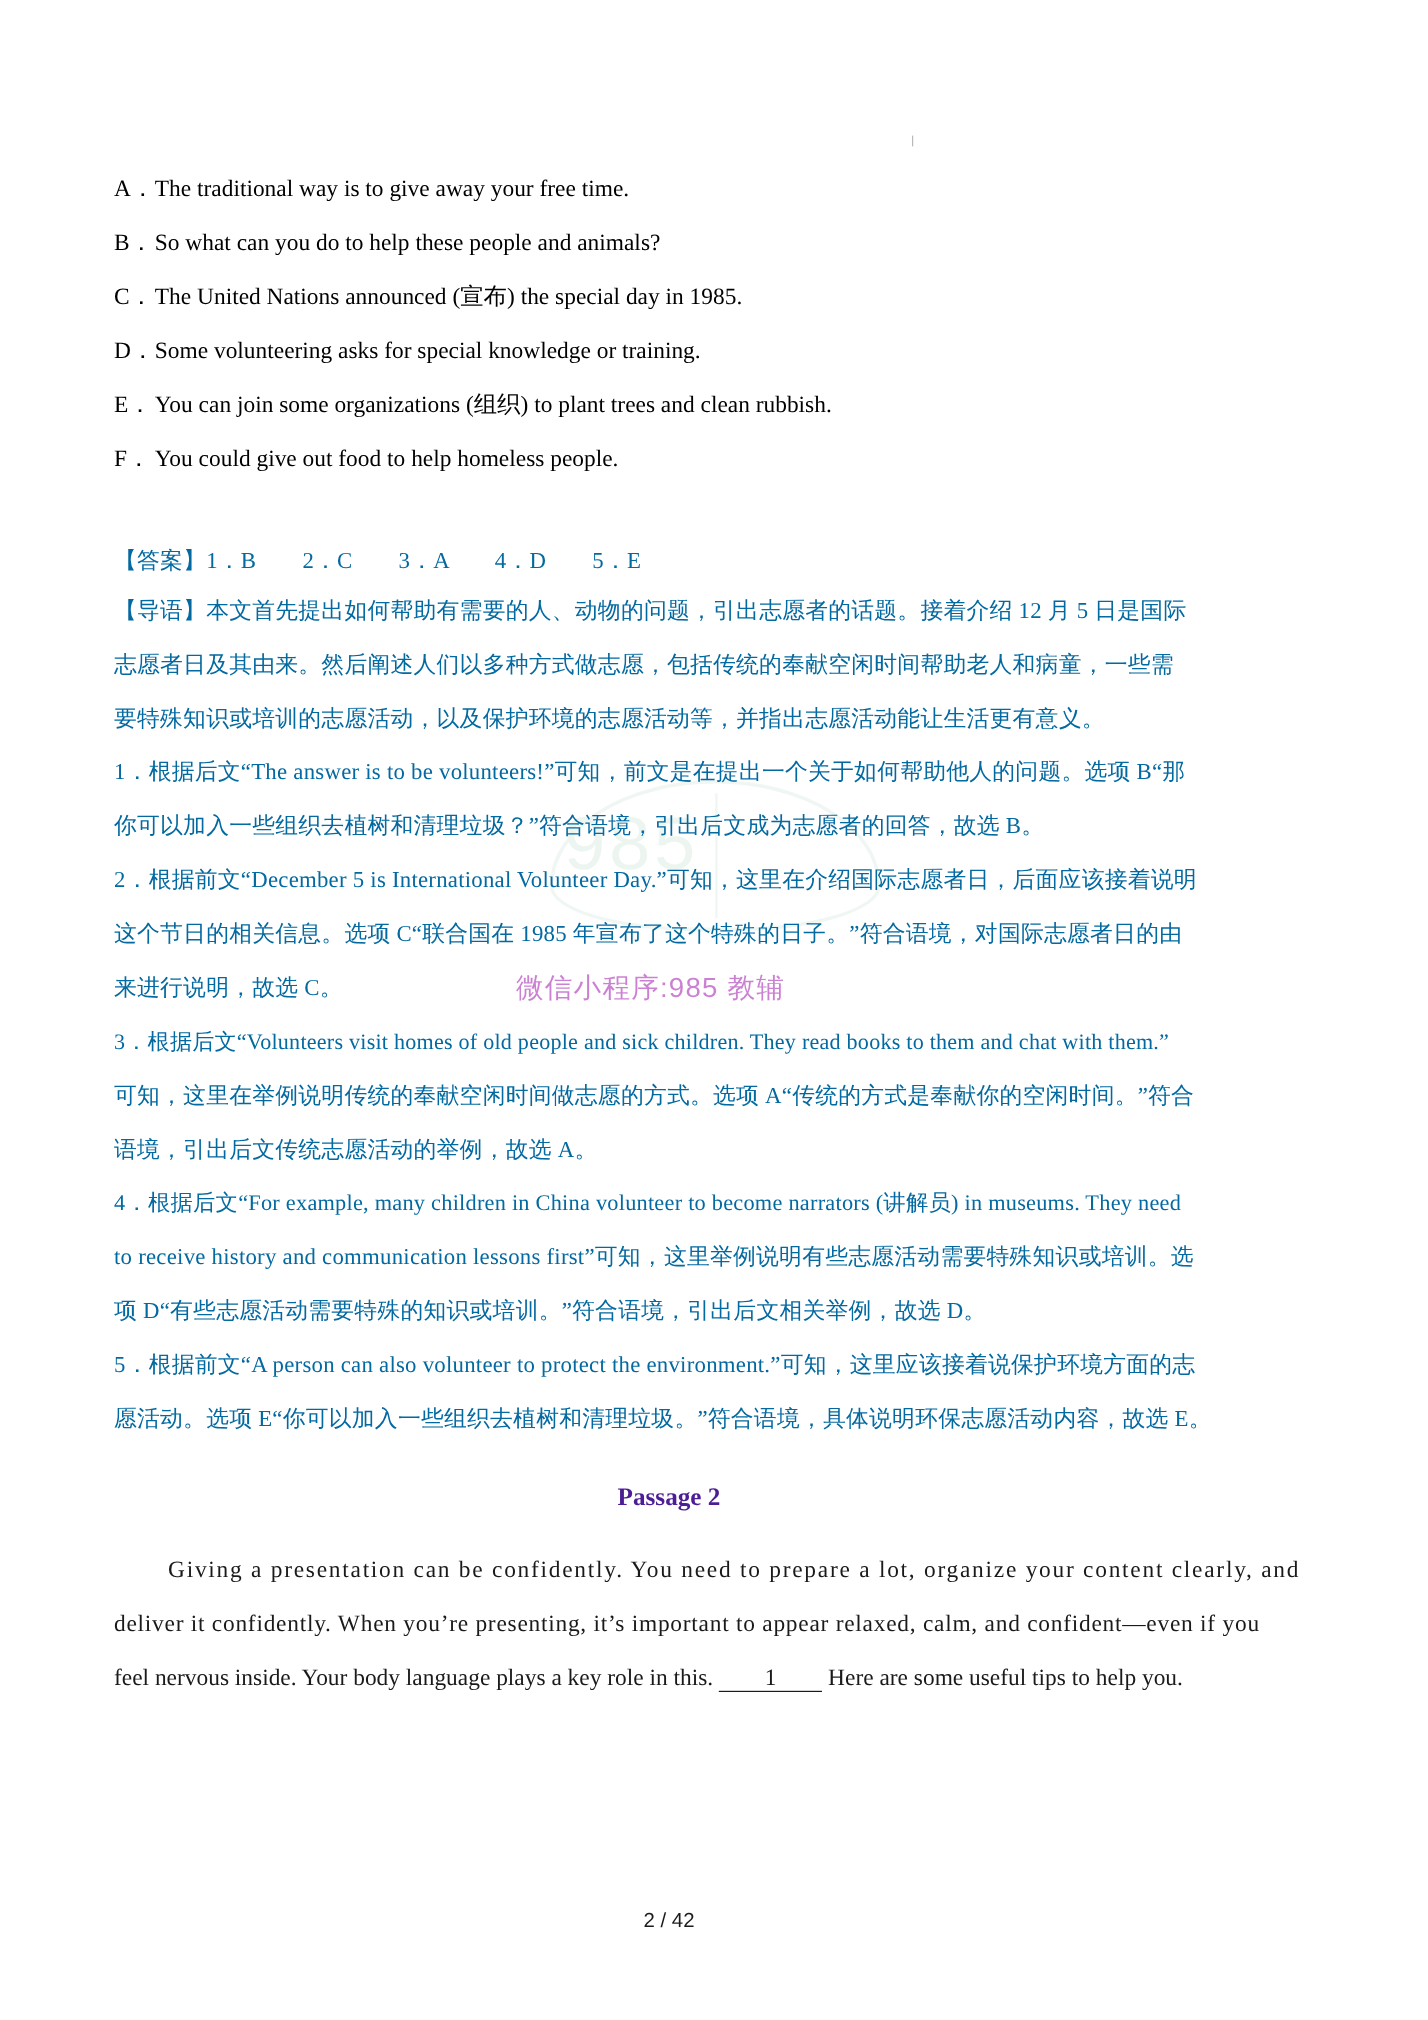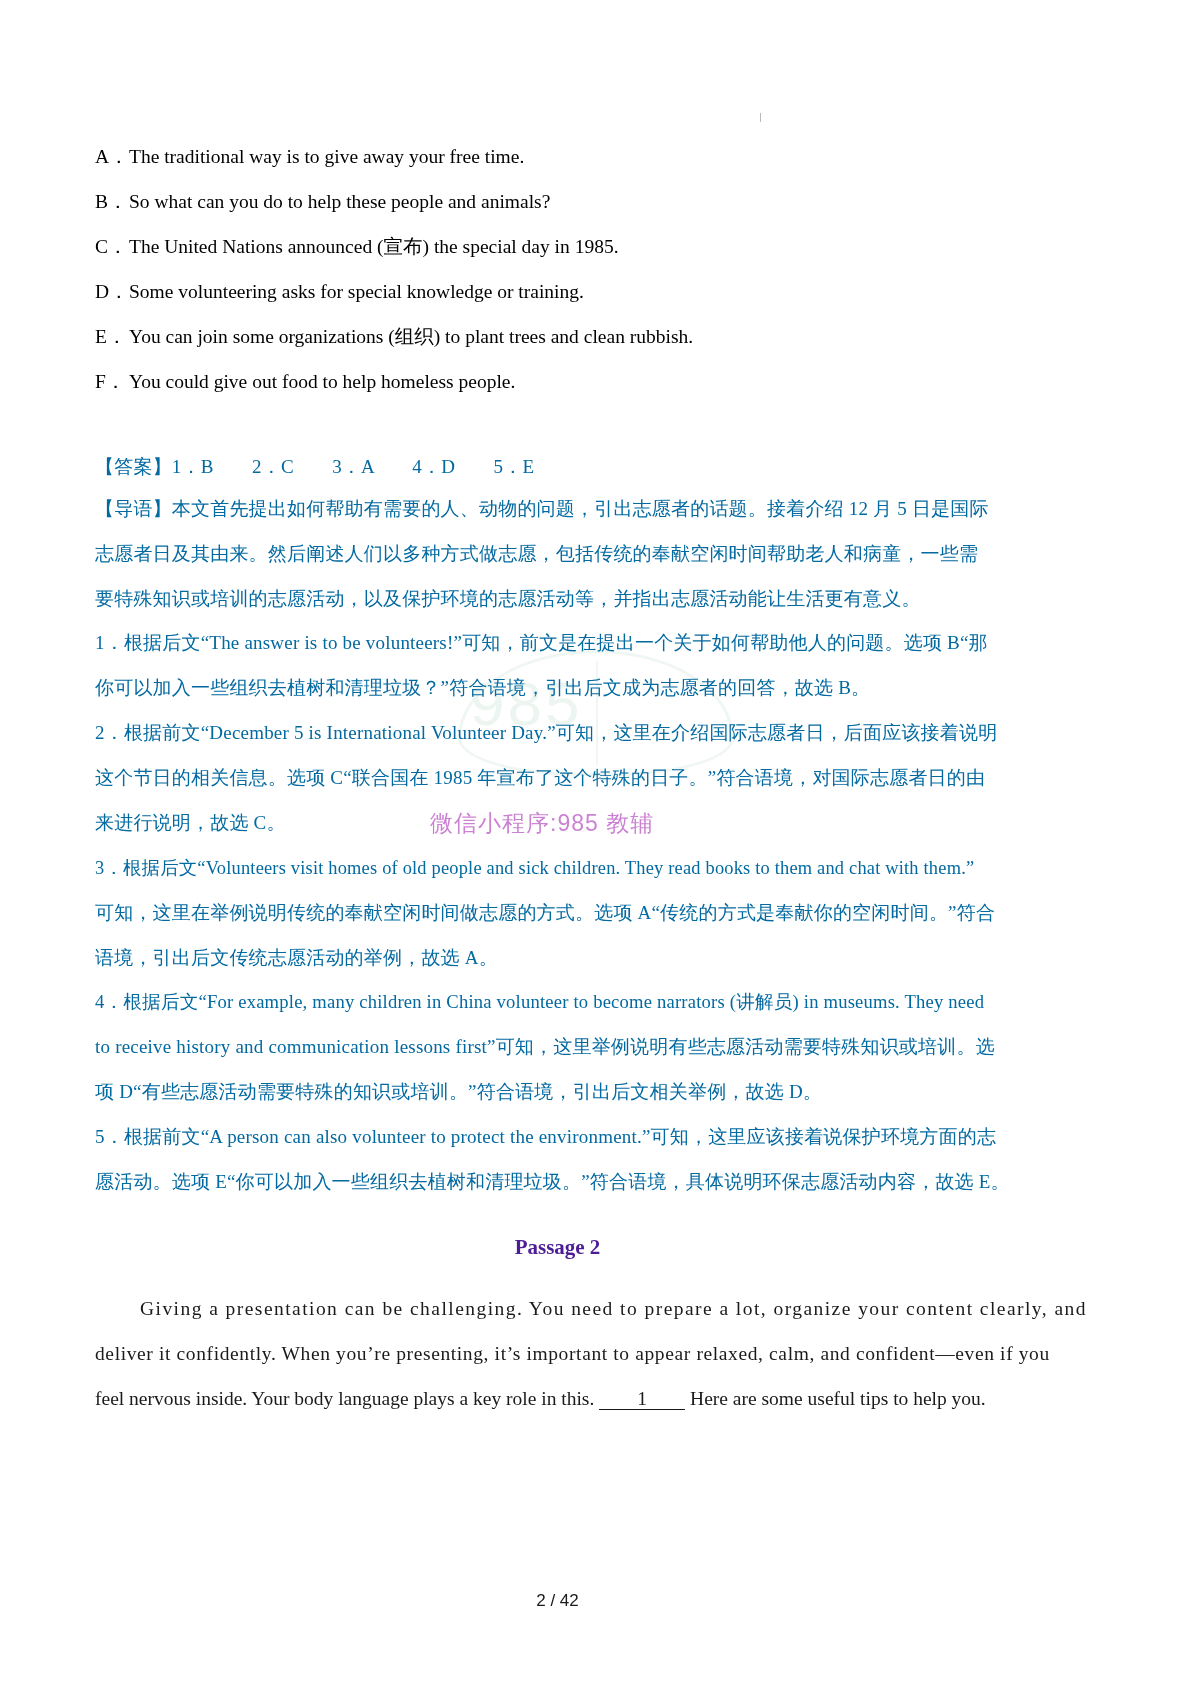--- a/index.html
+++ b/index.html
@@ -252,21 +252,21 @@
     <div class="layer">
       <div class="rline cn" style="top:1124px">
         <span>5．</span><span>根据前文“A person can also volunteer to protect the environment.”</span><span>可知，这里应该接着说保护环境方面的志</span>
       </div>
       <div class="rline cn" style="top:1169px">愿活动。选项 E“你可以加入一些组织去植树和清理垃圾。”符合语境，具体说明环保志愿活动内容，故选 E。</div>
     </div>
 
     <div class="passage-title">Passage 2</div>
 
 
-    <div class="jline" style="left:45px;top:1298px;letter-spacing:1.45px">Giving a presentation can be challenging. You need to prepare a lot, organize your content clearly, and</div>
+    <div class="jline" style="left:45px;top:1298px;letter-spacing:1.45px">Giving a presentation can be confidently. You need to prepare a lot, organize your content clearly, and</div>
     <div class="jline" style="left:0px;top:1343px;letter-spacing:0.62px">deliver it confidently. When you’re presenting, it’s important to appear relaxed, calm, and confident—even if you</div>
     <div class="jline" style="left:0px;top:1388px">
       <span>feel nervous inside. Your body language plays a key role in this.</span>
       <span class="blank-line">1</span>
       <span>Here are some useful tips to help you.</span>
     </div>
 
     <div class="footer">2 / 42</div>
 
   </div>

